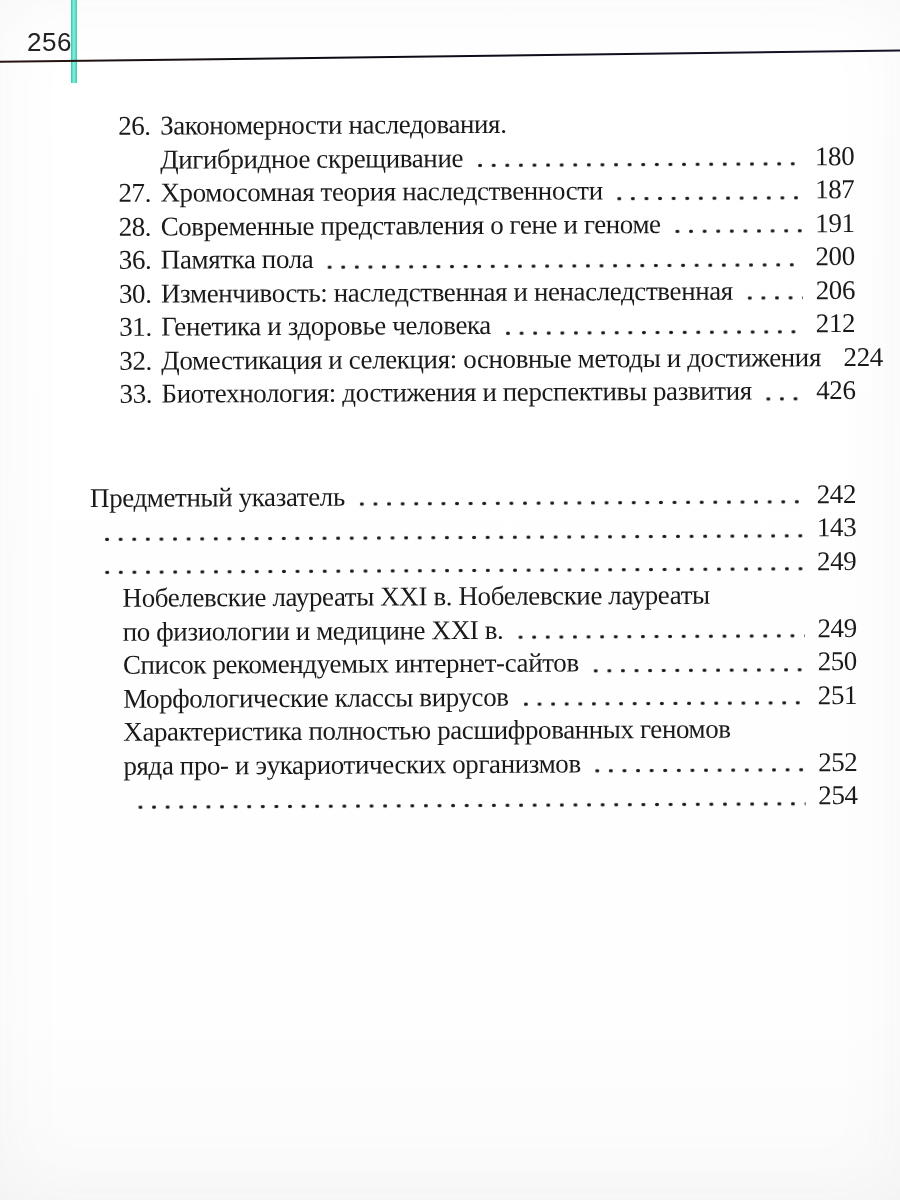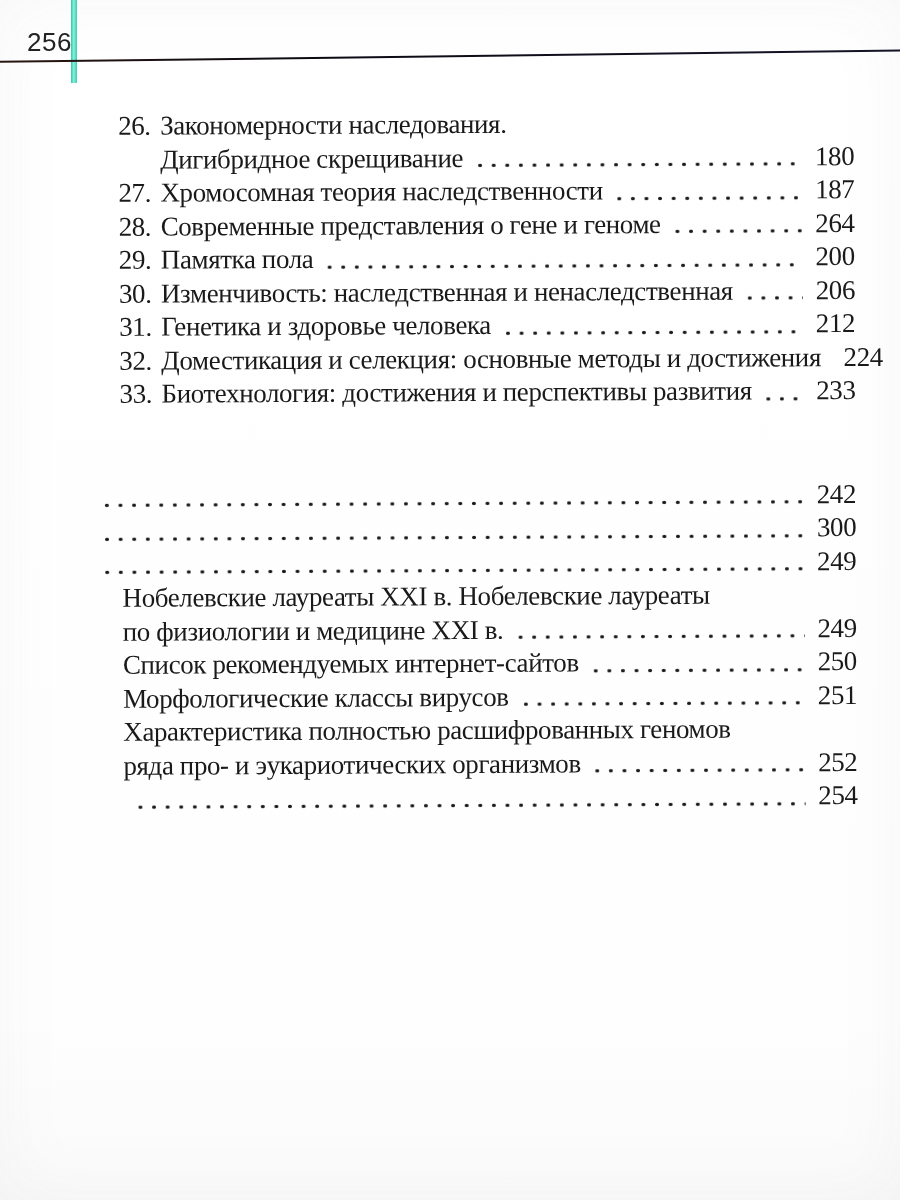--- a/index.html
+++ b/index.html
@@ -111,24 +111,24 @@
         <div class="row numbered">
           <span class="num">27.</span>
           <span class="label">Хромосомная теория наследственности</span>
           <span class="leader"></span>
           <span class="pagenum">187</span>
         </div>
         <div class="row numbered">
           <span class="num">28.</span>
           <span class="label">Современные представления о гене и геноме</span>
           <span class="leader"></span>
-          <span class="pagenum">264</span>
-        </div>
-        <div class="row numbered">
-          <span class="num">29.</span>
+          <span class="pagenum">191</span>
+        </div>
+        <div class="row numbered">
+          <span class="num">36.</span>
           <span class="label">Памятка пола</span>
           <span class="leader"></span>
           <span class="pagenum">200</span>
         </div>
         <div class="row numbered">
           <span class="num">30.</span>
           <span class="label">Изменчивость: наследственная и ненаследственная</span>
           <span class="leader"></span>
           <span class="pagenum">206</span>
         </div>
@@ -141,31 +141,32 @@
         <div class="row numbered">
           <span class="num">32.</span>
           <span class="label">Доместикация и селекция: основные методы и достижения</span>
           <span class="leader"></span>
           <span class="pagenum">224</span>
         </div>
         <div class="row numbered">
           <span class="num">33.</span>
           <span class="label">Биотехнология: достижения и перспективы развития</span>
           <span class="leader"></span>
-          <span class="pagenum">233</span>
+          <span class="pagenum">426</span>
         </div>
       </div>
     <div id="backmatter" class="toc-group backmatter">
         <div class="row root">
+          <span class="label">Предметный указатель</span>
           <span class="leader"></span>
           <span class="pagenum">242</span>
         </div>
         <div class="row root">
           <span class="leader"></span>
-          <span class="pagenum">300</span>
+          <span class="pagenum">143</span>
         </div>
         <div class="row root">
           <span class="leader"></span>
           <span class="pagenum">249</span>
         </div>
         <div class="row sub">
           <span class="label">Нобелевские лауреаты XXI в. Нобелевские лауреаты</span>
         </div>
         <div class="row sub">
           <span class="label">по физиологии и медицине XXI в.</span>

